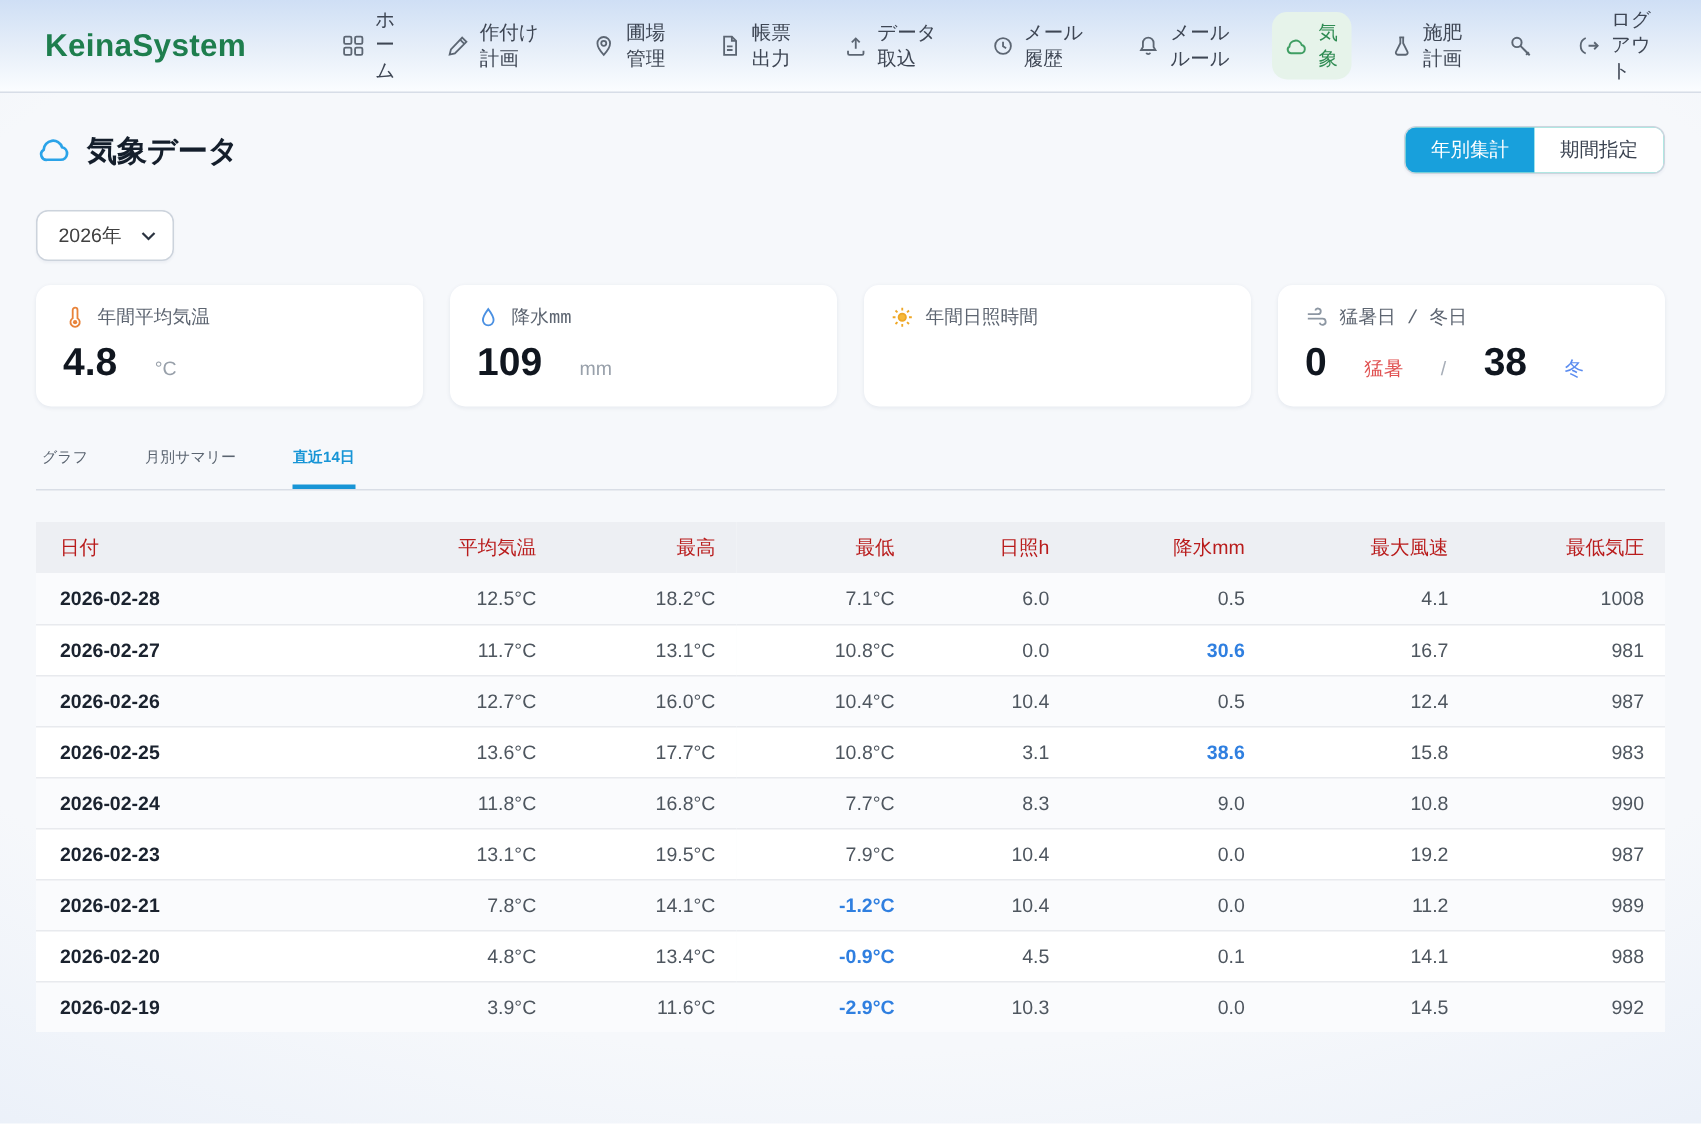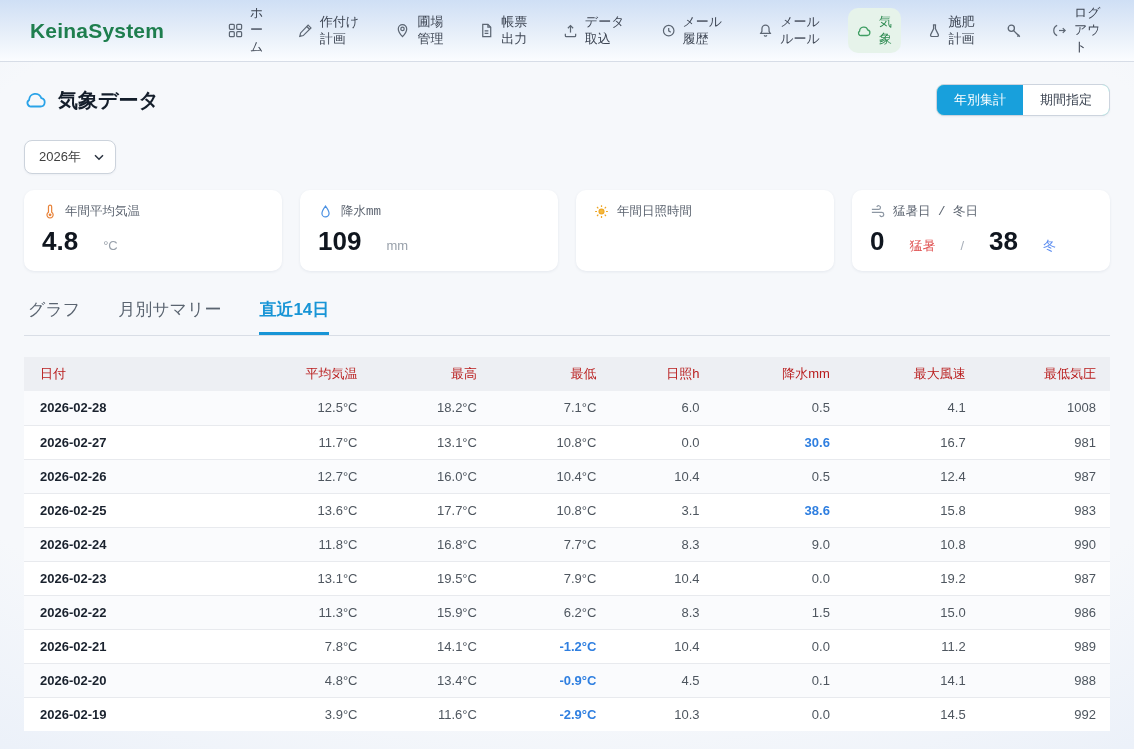--- a/index.html
+++ b/index.html
@@ -57,21 +57,21 @@
   .card-label { display:flex; align-items:center; gap:8px; font-size:12.5px; color:#5d6571;font-family:Liberation Mono, monospace; }
   .card-value { margin-top:6px; display:flex; align-items:baseline; gap:25px; }
   .big { font-size:26px; font-weight:bold; color:#10161f; }
   .unit { font-size:13px; color:#98a0aa; }
   .hot { font-size:13px; color:#e05252; }
   .cold { font-size:13px; color:#5b8cf0; }
   .sep { font-size:13px; color:#a7aeb8; }
 
   
   .tabs { margin-top:27px; display:flex; gap:38px; border-bottom:1px solid #d9dee6; padding-left:4px; }
-  .tab { font-size:17px; color:#5a6470; padding-bottom:11px; border-bottom:3px solid transparent; cursor:pointer; }
+  .tab { font-size:10px; color:#5a6470; padding-bottom:11px; border-bottom:3px solid transparent; cursor:pointer; }
   .tab.active { color:#1895d6; font-weight:bold; border-bottom-color:#1895d6; }
 
   
   table { margin-top:21px; width:100%; border-collapse:collapse; font-size:13px; }
   thead th { background:#edeff3; font-weight:normal; color:#b91c1c; height:34px; padding:0 14px; text-align:right; white-space:nowrap; }
   thead th:first-child { text-align:left; padding-left:16px; }
   tbody td { height:34px; padding:0 14px; text-align:right; color:#4e565f; border-top:1px solid #e8eaee; }
   tbody tr:first-child td { border-top:none; }
   tbody td:first-child { text-align:left; font-weight:bold; color:#1a222e; padding-left:16px; }
   tbody tr:nth-child(odd) { background:#fafbfd; }
@@ -378,30 +378,20 @@
           <td>2026-02-23</td>
           <td>13.1°C</td>
           <td>19.5°C</td>
           <td>7.9°C</td>
           <td>10.4</td>
           <td>0.0</td>
           <td>19.2</td>
           <td>987</td>
         </tr>
         <tr>
-          <td>2026-02-22</td>
-          <td>11.3°C</td>
-          <td>15.9°C</td>
-          <td>6.2°C</td>
-          <td>8.3</td>
-          <td>1.5</td>
-          <td>15.0</td>
-          <td>986</td>
-        </tr>
-        <tr>
           <td>2026-02-21</td>
           <td>7.8°C</td>
           <td>14.1°C</td>
           <td class="blue">-1.2°C</td>
           <td>10.4</td>
           <td>0.0</td>
           <td>11.2</td>
           <td>989</td>
         </tr>
         <tr>

